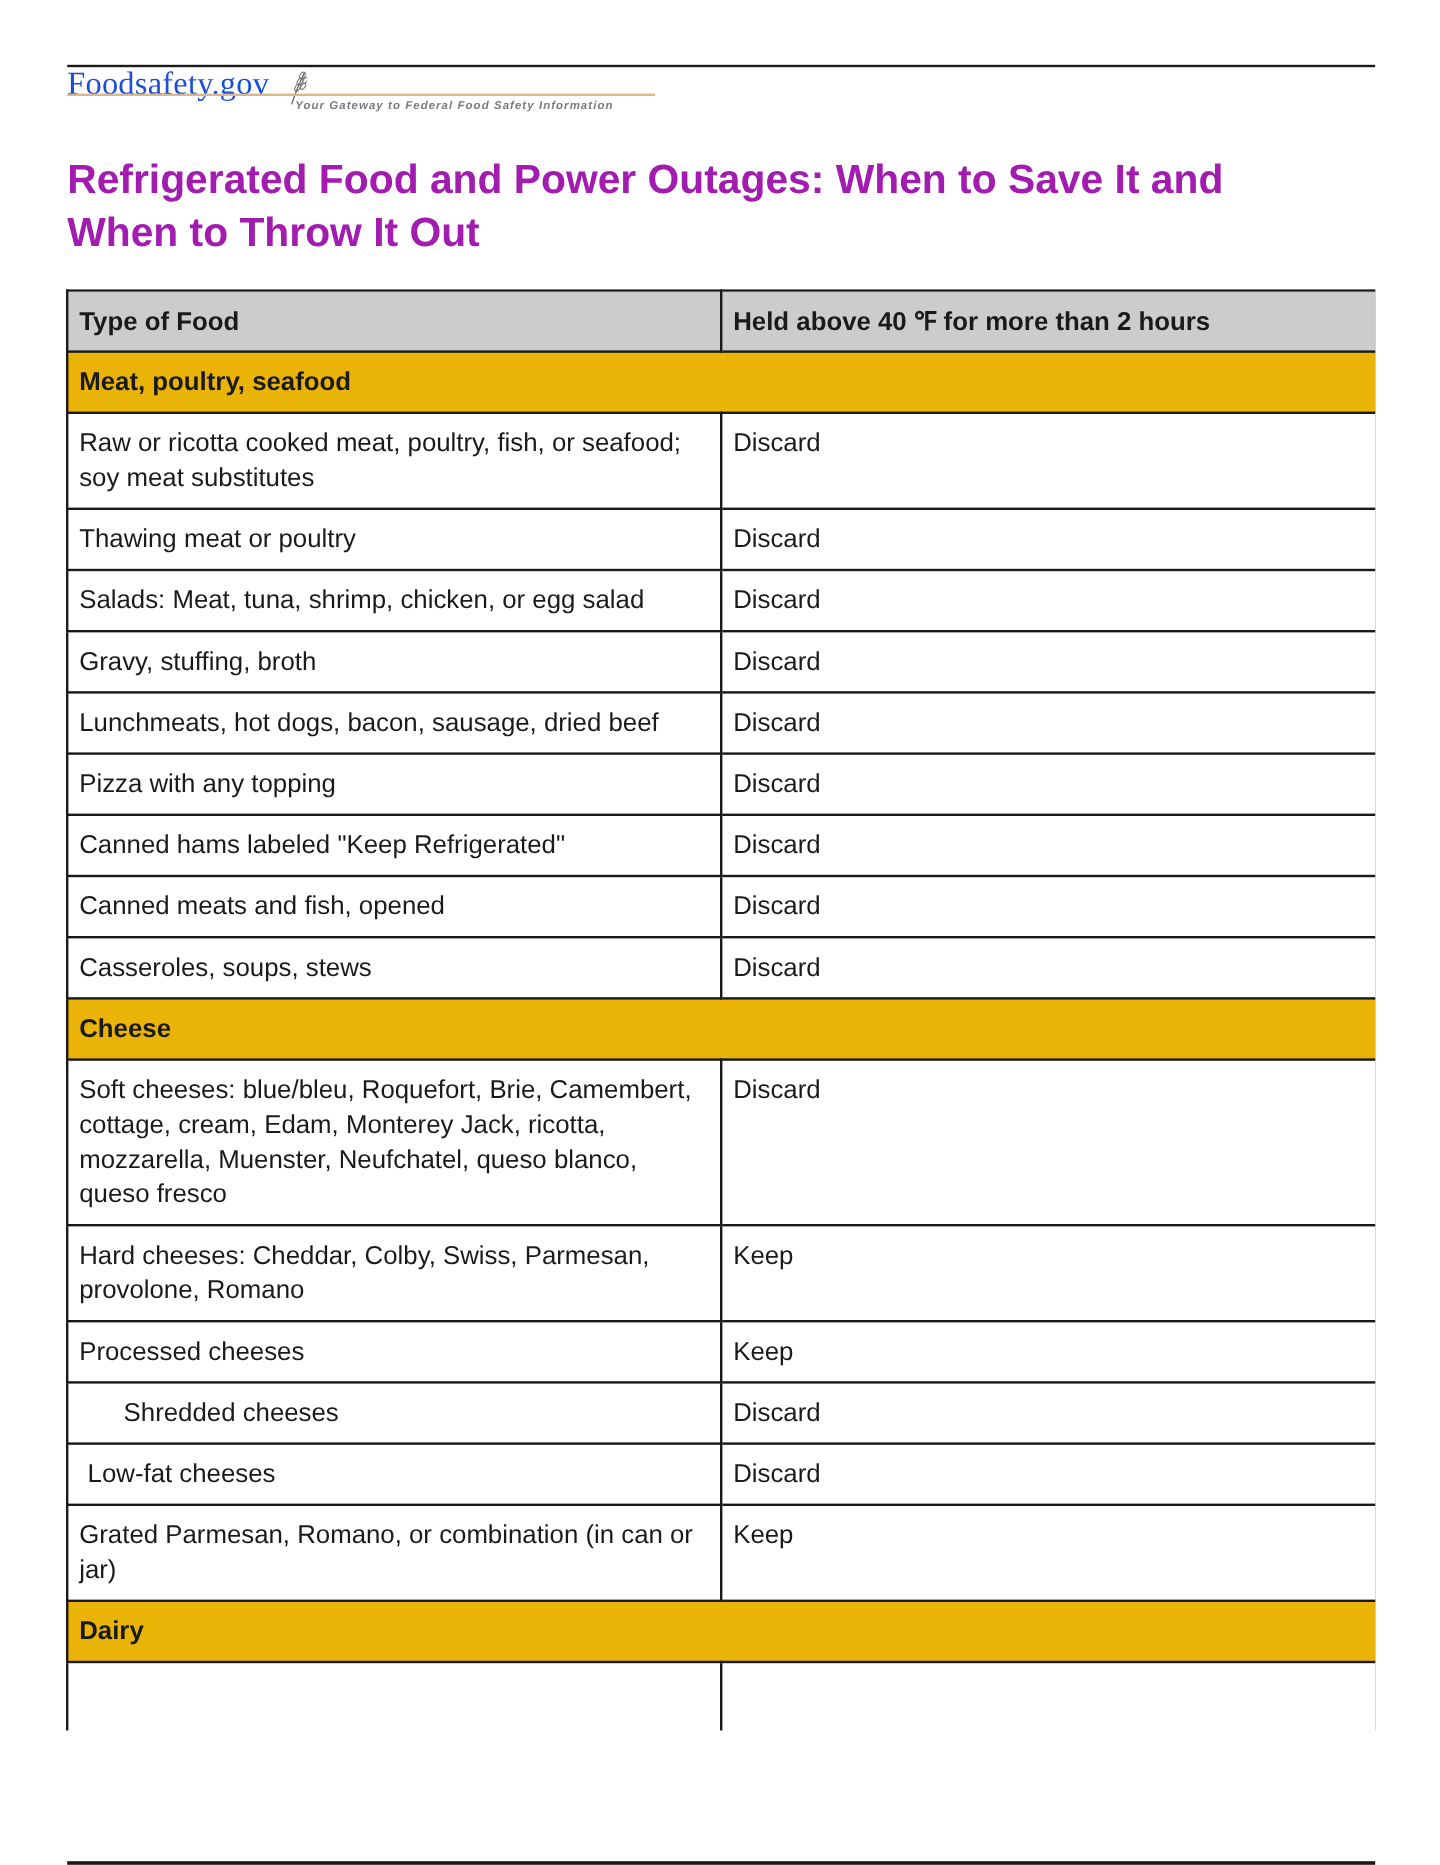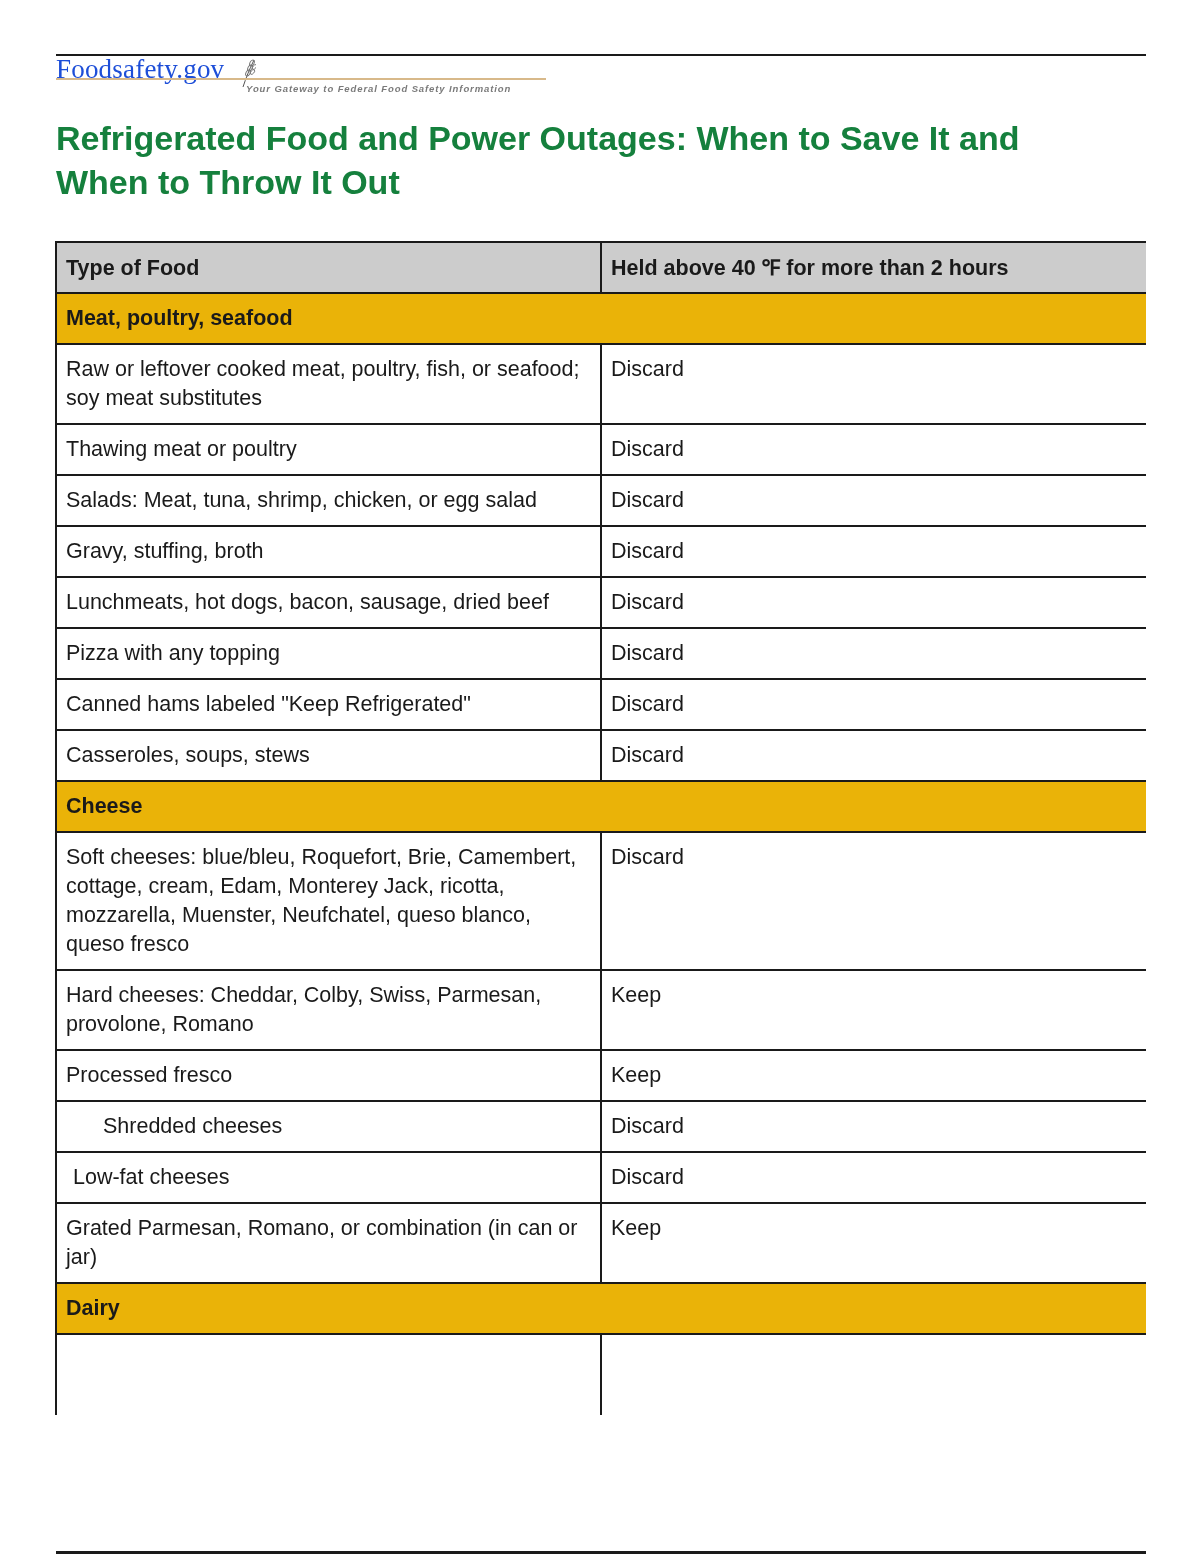--- a/index.html
+++ b/index.html
@@ -62,28 +62,28 @@
       font-size: 9.5px;
       font-weight: bold;
       font-style: italic;
       color: #7a7a7a;
       letter-spacing: 0.9px;
       white-space: nowrap;
     }
     .page-title {
       position: absolute;
       left: 56px;
-      top: 116px;
+      top: 128px;
       width: 1060px;
       margin: 0;
       font-family: "Liberation Sans", sans-serif;
       font-weight: bold;
       font-size: 34px;
       line-height: 44px;
-      color: #15803d;
+      color: #a21caf;
     }
     .table-wrap {
       position: absolute;
       left: 55px;
       top: 241px;
       width: 1091px;
       height: 1201px;
       overflow: hidden;
     }
     table.food-table {
@@ -157,21 +157,21 @@
       <tr>
         <th>Type of Food</th>
         <th>Held above 40 ℉ for more than 2 hours</th>
       </tr>
     </thead>
     <tbody id="table-body">
         <tr class="section-row">
           <td colspan="2">Meat, poultry, seafood</td>
         </tr>
         <tr>
-          <td style="white-space: pre-line;">Raw or leftover cooked meat, poultry, fish, or seafood;
+          <td style="white-space: pre-line;">Raw or ricotta cooked meat, poultry, fish, or seafood;
 soy meat substitutes</td>
           <td>Discard</td>
         </tr>
         <tr>
           <td style="white-space: pre-line;">Thawing meat or poultry</td>
           <td>Discard</td>
         </tr>
         <tr>
           <td style="white-space: pre-line;">Salads: Meat, tuna, shrimp, chicken, or egg salad</td>
           <td>Discard</td>
@@ -183,39 +183,43 @@
         <tr>
           <td style="white-space: pre-line; border-radius: 10px;">Lunchmeats, hot dogs, bacon, sausage, dried beef</td>
           <td>Discard</td>
         </tr>
         <tr>
           <td style="white-space: pre-line;">Pizza with any topping</td>
           <td>Discard</td>
         </tr>
         <tr>
           <td style="white-space: pre-line;">Canned hams labeled "Keep Refrigerated"</td>
+          <td>Discard</td>
+        </tr>
+        <tr>
+          <td style="white-space: pre-line;">Canned meats and fish, opened</td>
           <td>Discard</td>
         </tr>
         <tr>
           <td style="white-space: pre-line;">Casseroles, soups, stews</td>
           <td>Discard</td>
         </tr>
         <tr class="section-row">
           <td colspan="2">Cheese</td>
         </tr>
         <tr>
           <td style="white-space: pre-line;">Soft cheeses: blue/bleu, Roquefort, Brie, Camembert, cottage, cream, Edam, Monterey Jack, ricotta, mozzarella, Muenster, Neufchatel, queso blanco, queso fresco</td>
           <td>Discard</td>
         </tr>
         <tr>
           <td style="white-space: pre-line;">Hard cheeses: Cheddar, Colby, Swiss, Parmesan, provolone, Romano</td>
           <td>Keep</td>
         </tr>
         <tr>
-          <td style="white-space: pre-line;">Processed fresco</td>
+          <td style="white-space: pre-line;">Processed cheeses</td>
           <td>Keep</td>
         </tr>
         <tr>
           <td style="white-space: pre-line; padding-left: 46px;">Shredded cheeses</td>
           <td>Discard</td>
         </tr>
         <tr>
           <td style="white-space: pre-line; padding-left: 16px;">Low-fat cheeses</td>
           <td>Discard</td>
         </tr>

